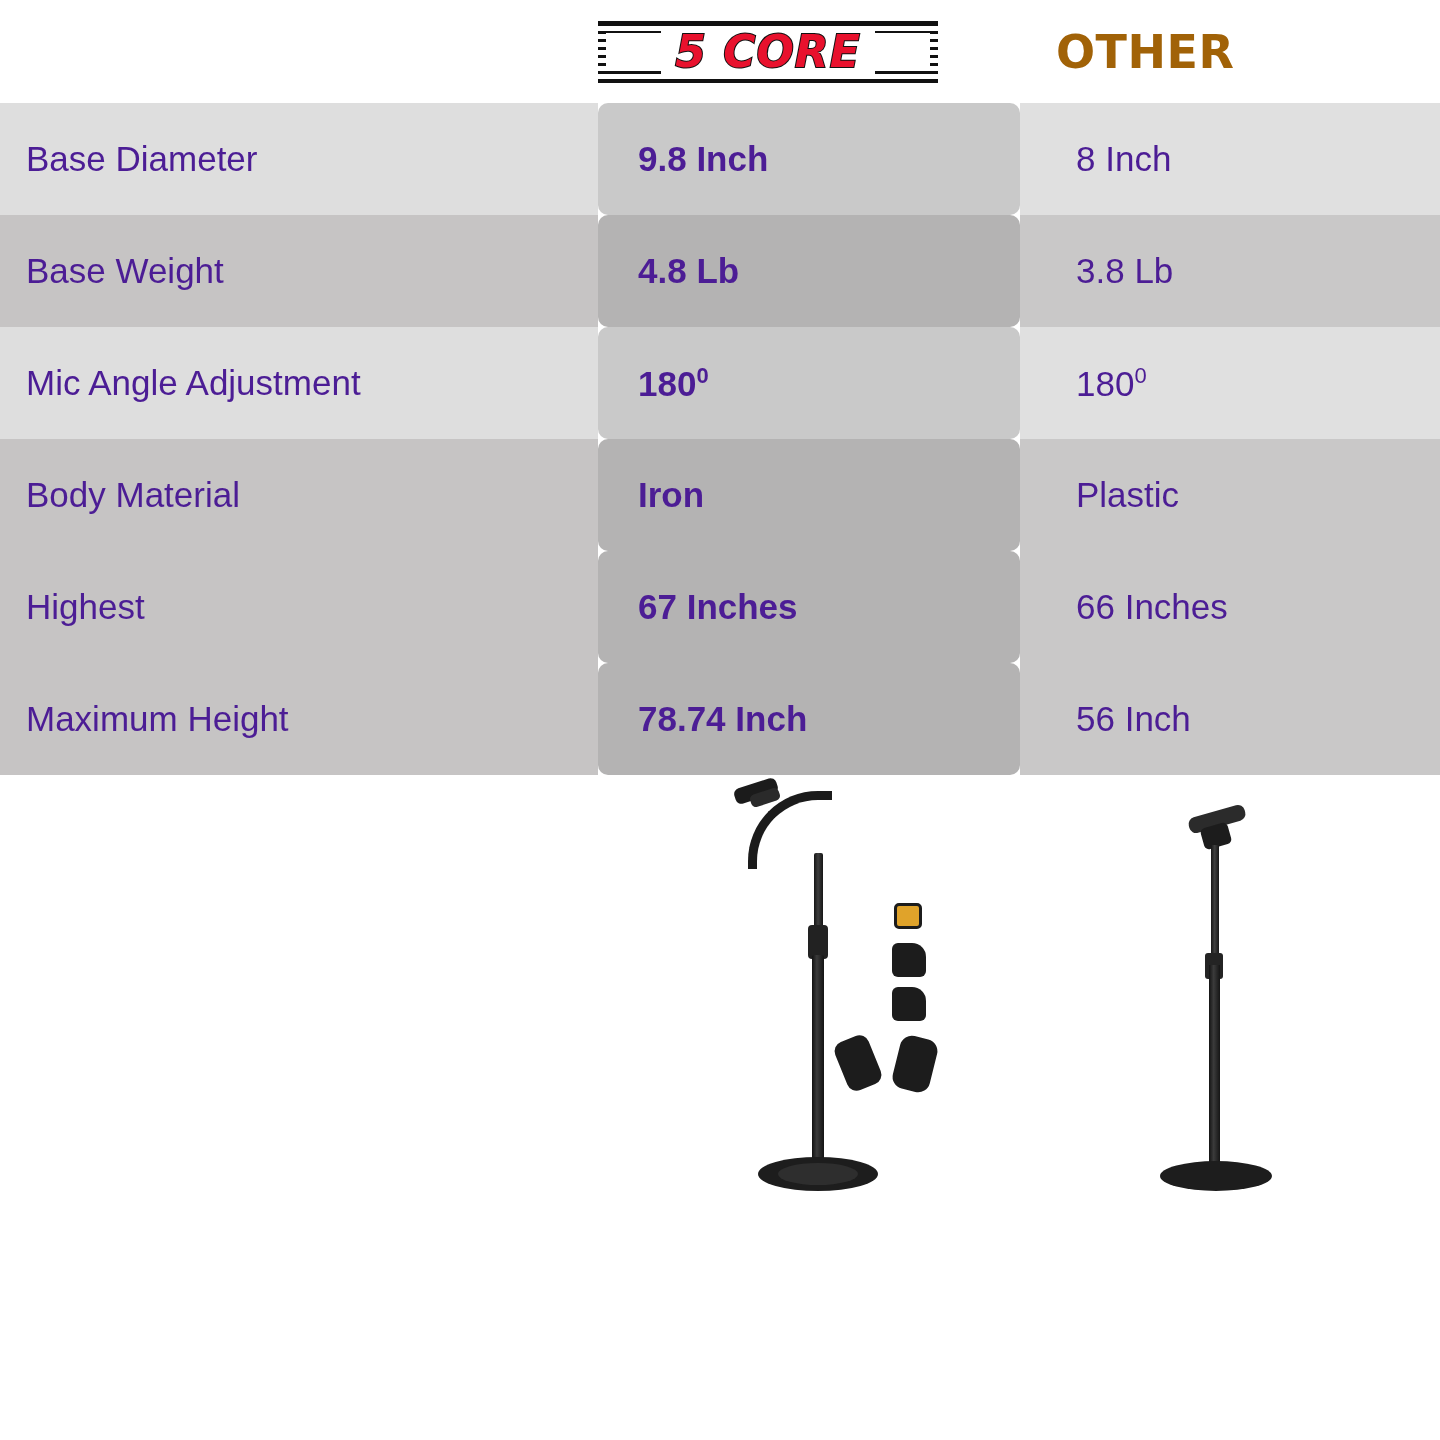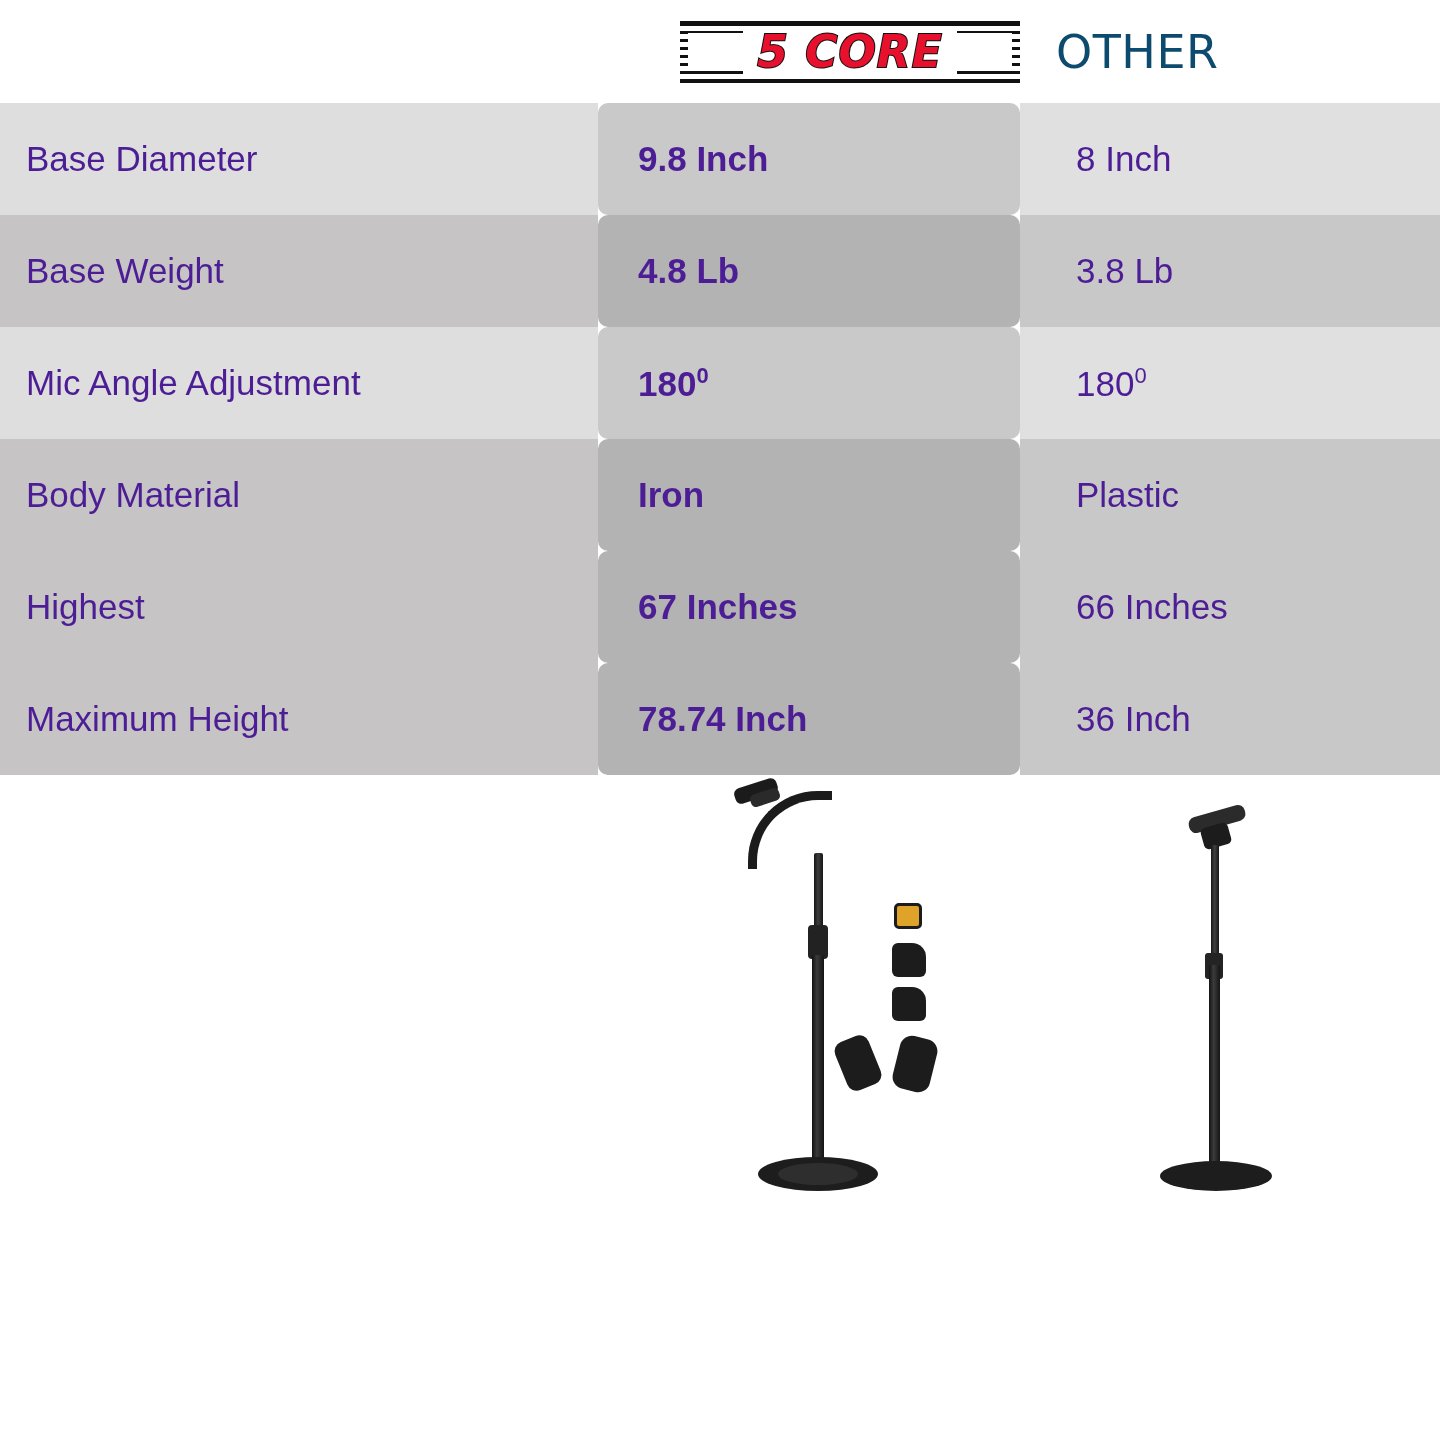--- a/index.html
+++ b/index.html
@@ -22,21 +22,21 @@
     display: flex;
     width: 100%;
     height: 103px;
     align-items: center;
   }
   .header .col-feature { width: 598px; }
   .header .col-brand {
     width: 422px;
     display: flex;
     align-items: center;
-    justify-content: flex-end;
+    justify-content: flex-start;
   }
   .header .col-other {
     width: 420px;
     display: flex;
     align-items: center;
     padding-left: 36px;
   }
   .brand-logo {
     position: relative;
     width: 340px;
@@ -68,22 +68,22 @@
     letter-spacing: 1px;
     color: #e8112d;
     -webkit-text-stroke: 2px #111111;
     paint-order: stroke fill;
     white-space: nowrap;
     padding: 0 14px;
     background: #ffffff;
   }
   .other-title {
     font-size: 46px;
-    font-weight: 400;
-    color: #0c4a6e;
+    font-weight: 700;
+    color: #a16207;
     letter-spacing: 0.5px;
     font-family: "DejaVu Sans", sans-serif;
   }
 
   
   .spec-table {
     width: 100%;
     border-collapse: collapse;
     table-layout: fixed;
   }
@@ -275,21 +275,21 @@
         <td class="col-3">Plastic</td>
       </tr>
       <tr class="band-dark">
         <td class="col-1">Highest</td>
         <td class="col-2">67 Inches</td>
         <td class="col-3">66 Inches</td>
       </tr>
       <tr class="band-dark">
         <td class="col-1">Maximum Height</td>
         <td class="col-2">78.74 Inch</td>
-        <td class="col-3">36 Inch</td>
+        <td class="col-3">56 Inch</td>
       </tr>
     </tbody>
   </table>
 
   <div class="products">
 
     <div class="stand-5core">
       <div class="sc-boom"></div>
       <div class="sc-mic-head"></div>
       <div class="sc-mic-head2"></div>

